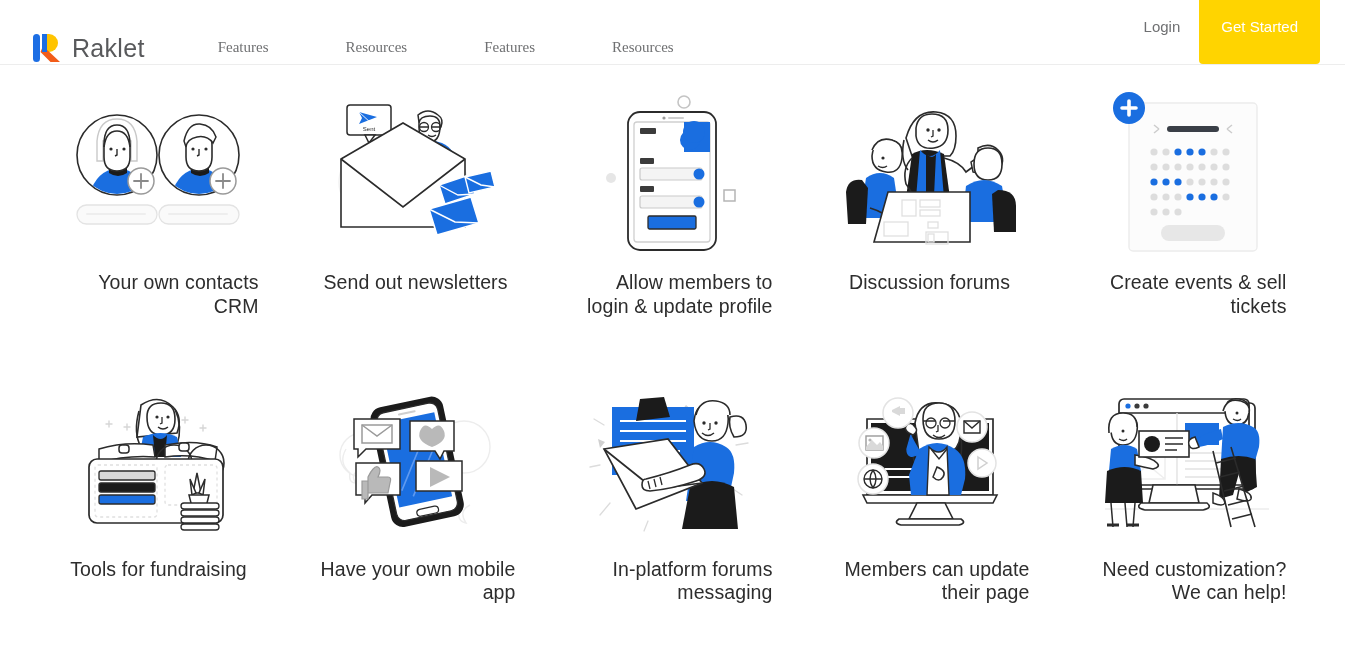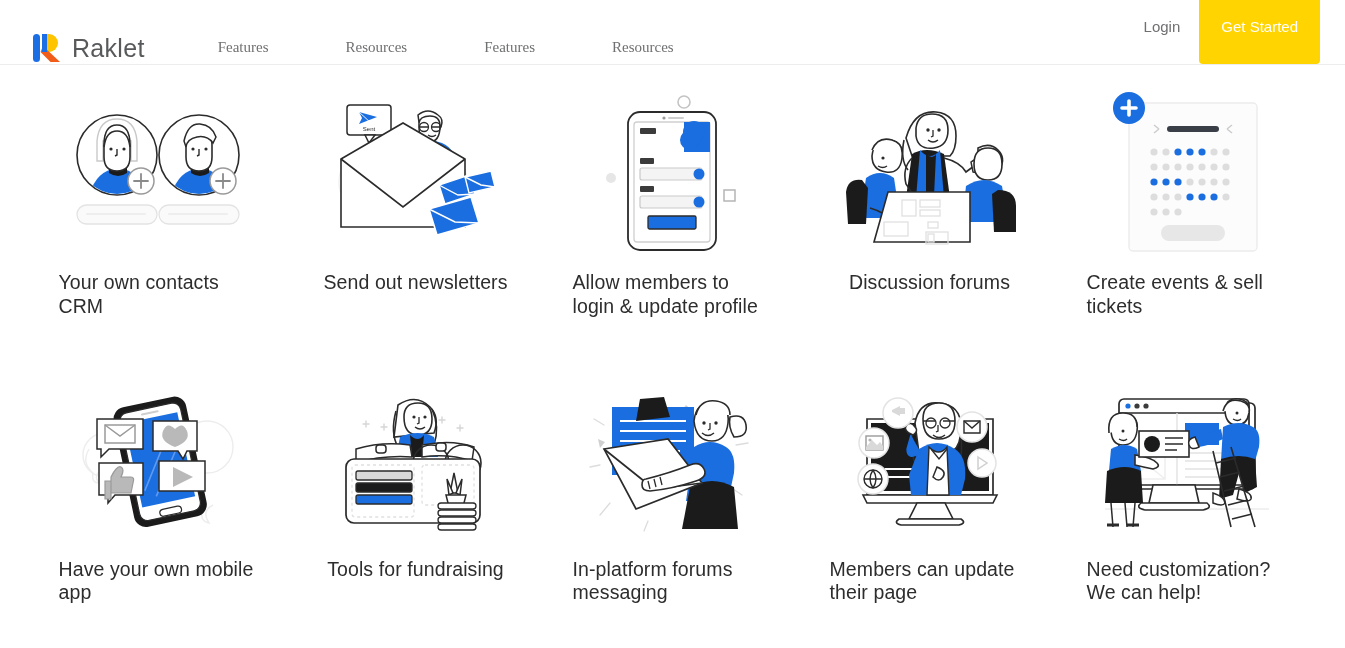--- a/index.html
+++ b/index.html
@@ -92,21 +92,21 @@
     display: flex;
     align-items: center;
     justify-content: center;
     margin-bottom: 14px;
   }
   .art-box svg { display: block; overflow: visible; }
   .feature-caption {
     font-size: 19.5px;
     line-height: 1.22;
     color: #2d2d2d;
-    text-align: left;
+    text-align: right;
     max-width: 200px;
     letter-spacing: 0.1px;
   }
   .row-2 .art-box { height: 165px; }
   .row-2 { margin-top: 38px; }
 </style>
 </head>
 <body>
 
 <div class="header">
@@ -361,55 +361,20 @@
       </svg>
     </div>
     <div class="feature-caption">Create events &amp; sell tickets</div>
   </div>
 </div>
 
 <div class="features-grid row-2">
 
   <div class="feature-cell">
     <div class="art-box">
-      <svg width="160" height="140" viewBox="0 0 160 140">
-        <g fill="none" stroke="#ededed" stroke-width="1.4">
-          <path d="M10 58 q-8 14 4 24 q-2 10 6 10 q-6 -8 2 -12"></path>
-          <circle cx="26" cy="64" r="22"></circle>
-          <circle cx="128" cy="56" r="26"></circle>
-          <path d="M118 94 q-10 16 6 24 q-4 12 6 14 q-8 -12 4 -18"></path>
-        </g>
-
-        <g transform="rotate(-12 80 70)">
-          <rect x="44" y="10" width="74" height="122" rx="12" fill="#1b1b1b"></rect>
-          <rect x="50" y="16" width="62" height="110" rx="8" fill="#fff" stroke="#2b2b2b" stroke-width="1.3"></rect>
-          <rect x="54" y="26" width="54" height="86" fill="#1a6ee0"></rect>
-          <path d="M60 96 l42 -62 M70 104 l32 -46" stroke="#5f9af0" stroke-width="1.6" fill="none"></path>
-          <rect x="70" y="118" width="22" height="7" rx="3.5" fill="#fff" stroke="#2b2b2b" stroke-width="1.2"></rect>
-          <rect x="72" y="20" width="18" height="2" rx="1" fill="#cfcfcf"></rect>
-        </g>
-
-        <g fill="#fff" stroke="#2b2b2b" stroke-width="1.5">
-          <path d="M18 28 h46 v30 h-34 l-8 8 v-8 h-4 z"></path>
-          <path d="M74 30 h44 v30 h-10 l-4 8 -5 -8 h-25 z"></path>
-          <path d="M20 72 h44 v32 h-28 l-7 8 v-8 h-9 z"></path>
-          <path d="M80 70 h46 v30 h-46 z"></path>
-        </g>
-        <path d="M26 34 h30 v18 h-30 z" fill="none" stroke="#9a9a9a" stroke-width="1.5"></path>
-        <path d="M26 34 l15 11 l15 -11" fill="none" stroke="#9a9a9a" stroke-width="1.5"></path>
-        <path d="M96 38 q-8-8 -12 2 q-4 10 12 16 q16-6 12-16 q-4-10 -12-2z" fill="#b9b9b9"></path>
-        <path d="M32 86 q6-12 10 -10 q4 2 0 10 h10 q4 0 2 6 l-2 10 h-20 z M26 90 h6 v18 h-6 z" fill="#b9b9b9" stroke="#9a9a9a" stroke-width="1.2"></path>
-        <path d="M94 76 l20 10 l-20 10 z" fill="#b9b9b9"></path>
-      </svg>
-    </div>
-    <div class="feature-caption">Have your own mobile app</div>
-  </div>
-
-  <div class="feature-cell">
-    <div class="art-box">
       <svg width="180" height="140" viewBox="0 0 180 140">
         <g stroke="#d6d6d6" stroke-width="1.4" stroke-linecap="round">
           <path d="M40 30 v6 M37 33 h6 M58 33 v6 M55 36 h6 M116 26 v6 M113 29 h6 M134 34 v6 M131 37 h6"></path>
         </g>
 
         <g>
           <path d="M72 14 q18-12 32 2 q10 10 4 26 l-40 4 z" fill="#fff" stroke="#2b2b2b" stroke-width="1.6"></path>
           <path d="M78 26 q0-14 14-14 q14 0 14 16 q0 16 -14 16 q-14 0 -14-18z" fill="#fff" stroke="#2b2b2b" stroke-width="1.6"></path>
           <circle cx="88" cy="26" r="1.6" fill="#2b2b2b"></circle>
           <circle cx="99" cy="26" r="1.6" fill="#2b2b2b"></circle>
@@ -448,20 +413,55 @@
 
         <g fill="#fff" stroke="#2b2b2b" stroke-width="1.3">
           <rect x="112" y="112" width="38" height="6" rx="3"></rect>
           <rect x="112" y="119" width="38" height="6" rx="3"></rect>
           <rect x="112" y="126" width="38" height="6" rx="3"></rect>
           <rect x="112" y="133" width="38" height="6" rx="3"></rect>
         </g>
       </svg>
     </div>
     <div class="feature-caption">Tools for fundraising</div>
+  </div>
+
+  <div class="feature-cell">
+    <div class="art-box">
+      <svg width="160" height="140" viewBox="0 0 160 140">
+        <g fill="none" stroke="#ededed" stroke-width="1.4">
+          <path d="M10 58 q-8 14 4 24 q-2 10 6 10 q-6 -8 2 -12"></path>
+          <circle cx="26" cy="64" r="22"></circle>
+          <circle cx="128" cy="56" r="26"></circle>
+          <path d="M118 94 q-10 16 6 24 q-4 12 6 14 q-8 -12 4 -18"></path>
+        </g>
+
+        <g transform="rotate(-12 80 70)">
+          <rect x="44" y="10" width="74" height="122" rx="12" fill="#1b1b1b"></rect>
+          <rect x="50" y="16" width="62" height="110" rx="8" fill="#fff" stroke="#2b2b2b" stroke-width="1.3"></rect>
+          <rect x="54" y="26" width="54" height="86" fill="#1a6ee0"></rect>
+          <path d="M60 96 l42 -62 M70 104 l32 -46" stroke="#5f9af0" stroke-width="1.6" fill="none"></path>
+          <rect x="70" y="118" width="22" height="7" rx="3.5" fill="#fff" stroke="#2b2b2b" stroke-width="1.2"></rect>
+          <rect x="72" y="20" width="18" height="2" rx="1" fill="#cfcfcf"></rect>
+        </g>
+
+        <g fill="#fff" stroke="#2b2b2b" stroke-width="1.5">
+          <path d="M18 28 h46 v30 h-34 l-8 8 v-8 h-4 z"></path>
+          <path d="M74 30 h44 v30 h-10 l-4 8 -5 -8 h-25 z"></path>
+          <path d="M20 72 h44 v32 h-28 l-7 8 v-8 h-9 z"></path>
+          <path d="M80 70 h46 v30 h-46 z"></path>
+        </g>
+        <path d="M26 34 h30 v18 h-30 z" fill="none" stroke="#9a9a9a" stroke-width="1.5"></path>
+        <path d="M26 34 l15 11 l15 -11" fill="none" stroke="#9a9a9a" stroke-width="1.5"></path>
+        <path d="M96 38 q-8-8 -12 2 q-4 10 12 16 q16-6 12-16 q-4-10 -12-2z" fill="#b9b9b9"></path>
+        <path d="M32 86 q6-12 10 -10 q4 2 0 10 h10 q4 0 2 6 l-2 10 h-20 z M26 90 h6 v18 h-6 z" fill="#b9b9b9" stroke="#9a9a9a" stroke-width="1.2"></path>
+        <path d="M94 76 l20 10 l-20 10 z" fill="#b9b9b9"></path>
+      </svg>
+    </div>
+    <div class="feature-caption">Have your own mobile app</div>
   </div>
 
   <div class="feature-cell">
     <div class="art-box">
       <svg width="165" height="140" viewBox="0 0 165 140">
         <g stroke="#dcdcdc" stroke-width="1.3" fill="none" stroke-linecap="round">
           <path d="M14 34 l-10 -6 M10 74 l-10 2 M20 112 l-10 12 M58 130 l-4 10 M100 124 l6 12 M140 96 l12 8 M146 54 l12 -2 M120 20 l8 -10"></path>
         </g>
         <path d="M24 22 l8 4 -6 7 z" fill="#d0d0d0"></path>
         <path d="M96 14 l6 5 -5 6 -5 -6z" fill="#d0d0d0"></path>

